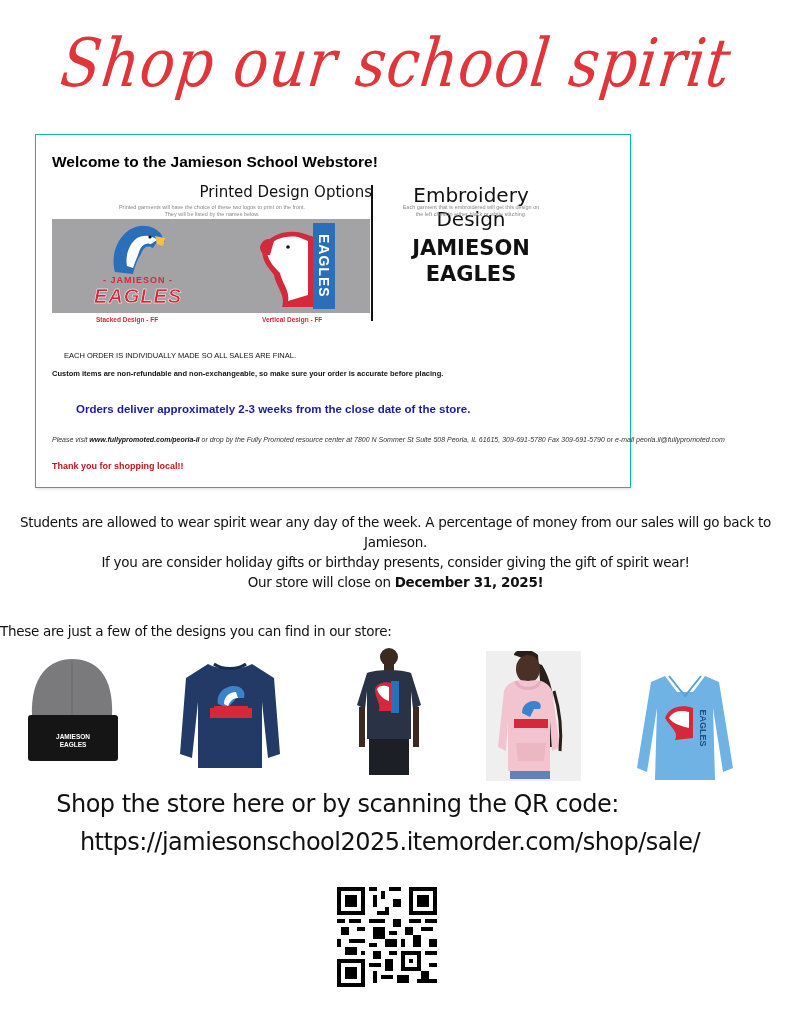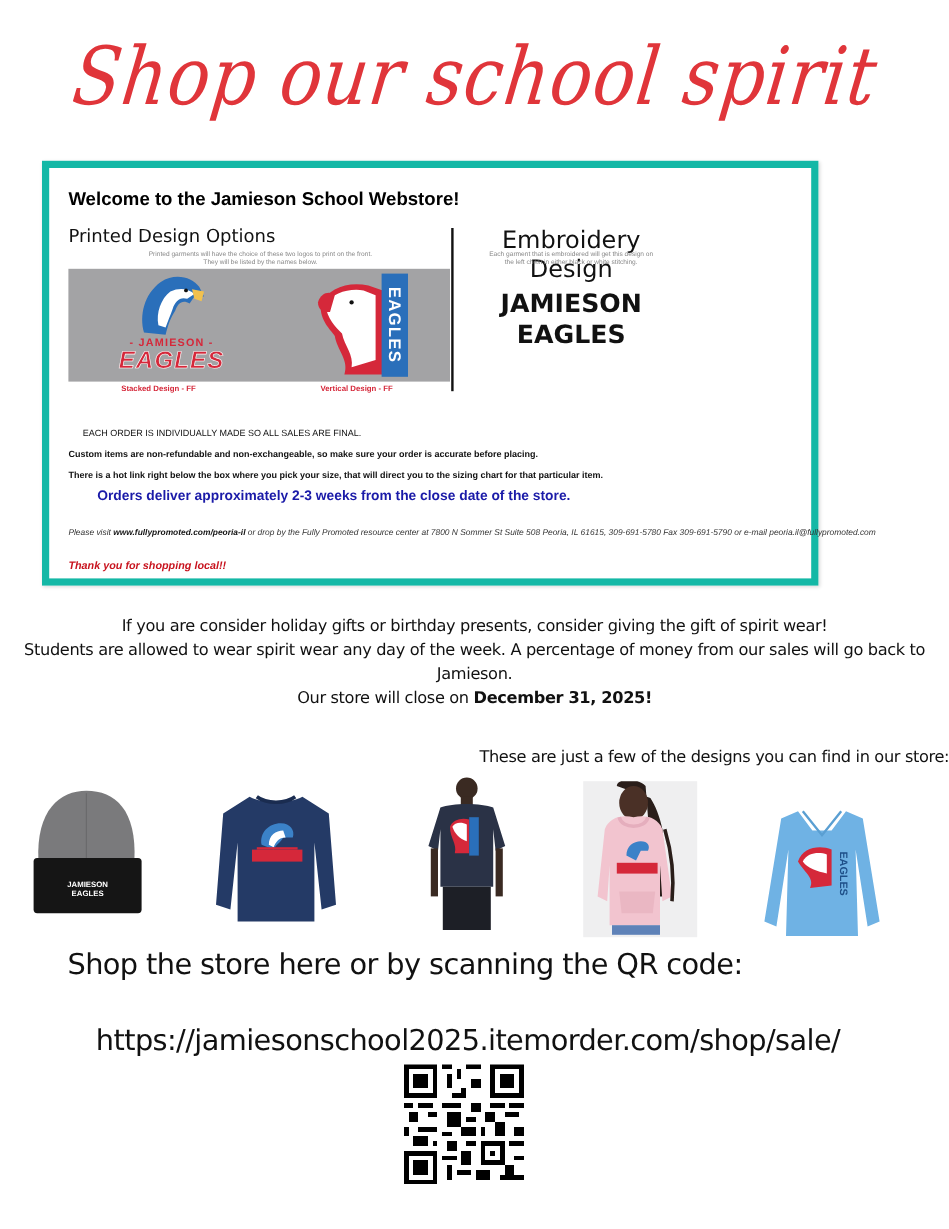--- a/index.html
+++ b/index.html
@@ -9,27 +9,27 @@
   .headline {
     position: absolute; left: 0; top: 14px; width: 791px; height: 110px;
     text-align: center;
     font-family: "DejaVu Serif", serif; font-style: italic;
     font-size: 58px; line-height: 100px; letter-spacing: 1px;
     color: #e0353a; font-weight: normal;
     transform: scaleY(1.15) skewX(-8deg);
   }
 
   .card {
-    position: absolute; left: 35px; top: 134px; width: 647px; height: 354px;
-    background: #fff; border: 6px solid #14b8a6;
+    position: absolute; left: 35px; top: 134px; width: 596px; height: 354px;
+    background: #fff; border: 1px solid #14b8a6;
     box-shadow: 1px 1px 3px rgba(0,0,0,0.15);
   }
   .card-title { position: absolute; left: 16px; top: 18px; font-size: 15.5px; font-weight: bold; color: #000; }
 
-  .printed-head { position: absolute; left: 16px; top: 48px; width: 320px; text-align: left; font-family: "DejaVu Sans", sans-serif; font-size: 15px; color: #111; }
+  .printed-head { position: absolute; left: 16px; top: 48px; width: 320px; text-align: right; font-family: "DejaVu Sans", sans-serif; font-size: 15px; color: #111; }
   .printed-sub { position: absolute; left: 16px; top: 69px; width: 320px; text-align: center; font-size: 5.5px; color: #888; line-height: 7px; }
 
   .logo-panel { position: absolute; left: 16px; top: 84px; width: 318px; height: 94px; background: #a3a3a5; }
   .vbar { position: absolute; left: 335px; top: 50px; width: 2px; height: 136px; background: #111; }
 
   .eagle-stacked { position: absolute; left: 55px; top: 3px; width: 60px; height: 56px; }
   .stacked-name { position: absolute; left: 38px; top: 56px; width: 96px; text-align: center; font-weight: bold; color: #d5283a; font-size: 9px; letter-spacing: 1px; }
   .stacked-eagles { position: absolute; left: 36px; top: 66px; width: 100px; text-align: center; font-weight: bold; font-style: italic; color: #d5283a; font-size: 20px; letter-spacing: 1px; -webkit-text-stroke: 0.5px #fff; }
   .eagle-vertical { position: absolute; left: 200px; top: 6px; width: 70px; height: 84px; }
   .vertical-word { position: absolute; left: 261px; top: 4px; width: 22px; height: 86px; background: #2a6fba; color: #fff; font-weight: bold; font-size: 14px; writing-mode: vertical-rl; text-align: center; line-height: 22px; letter-spacing: 1px; }
@@ -40,35 +40,35 @@
   .emb-head { position: absolute; left: 345px; top: 48px; width: 180px; text-align: center; font-family: "DejaVu Sans", sans-serif; font-size: 20px; color: #111; }
   .emb-sub { position: absolute; left: 345px; top: 69px; width: 180px; text-align: center; font-size: 5.5px; color: #888; line-height: 7px; }
   .emb-logo { position: absolute; left: 345px; top: 100px; width: 180px; text-align: center; font-family: "DejaVu Sans", sans-serif; font-weight: bold; font-size: 21px; line-height: 26px; color: #111; }
 
   .final { position: absolute; left: 28px; top: 216px; font-size: 7.5px; font-weight: normal; color: #111; }
   .nonref { position: absolute; left: 16px; top: 234px; font-size: 7.5px; font-weight: bold; color: #111; }
   .hotlink { position: absolute; left: 16px; top: 251px; font-size: 7.5px; font-weight: bold; color: #111; }
   .deliver { position: absolute; left: 16px; top: 268px; font-size: 11.5px; font-weight: bold; color: #1a1aa8; margin-left: 24px; }
   .visit { position: absolute; left: 16px; top: 300px; width: 680px; font-size: 7px; font-style: italic; color: #333; line-height: 9.5px; }
   .visit b { color: #111; }
-  .thanks { position: absolute; left: 16px; top: 326px; font-size: 9px; font-style: italic; font-weight: bold; color: #c8131e; }
+  .thanks { position: absolute; left: 16px; top: 326px; font-size: 9px; font-weight: bold; color: #c8131e; }
 
   .body-text { position: absolute; left: 0; top: 512px; width: 791px; text-align: center; font-family: "DejaVu Sans", sans-serif; font-size: 13.5px; line-height: 20px; color: #111; letter-spacing: -0.3px; }
   .body-text .close-date { font-weight: bold; }
-  .designs-intro { position: absolute; left: 0; top: 623px; width: 791px; text-align: right; font-family: "DejaVu Sans", sans-serif; font-size: 13.5px; color: #111; letter-spacing: -0.3px; }
+  .designs-intro { position: absolute; left: 0; top: 623px; width: 791px; text-align: left; font-family: "DejaVu Sans", sans-serif; font-size: 13.5px; color: #111; letter-spacing: -0.3px; }
 
   .product { position: absolute; }
   .beanie { left: 20px; top: 655px; width: 105px; height: 115px; }
   .crew { left: 178px; top: 658px; width: 104px; height: 115px; }
   .tee { left: 353px; top: 645px; width: 70px; height: 132px; }
   .hoodie { left: 486px; top: 651px; width: 95px; height: 130px; background: #efeff0; }
   .longsleeve { left: 635px; top: 668px; width: 100px; height: 115px; }
 
   .shop-line { position: absolute; left: 0; top: 790px; width: 675px; text-align: center; font-family: "DejaVu Sans", sans-serif; font-size: 24px; color: #111; letter-spacing: -0.5px; }
-  .shop-url { position: absolute; left: 40px; top: 828px; width: 700px; text-align: center; font-family: "DejaVu Sans", sans-serif; font-size: 24px; color: #111; letter-spacing: -0.5px; margin-top: 25px; }
+  .shop-url { position: absolute; left: 40px; top: 828px; width: 700px; text-align: center; font-family: "DejaVu Sans", sans-serif; font-size: 24px; color: #111; letter-spacing: -0.5px; }
 
   .qr { position: absolute; left: 336px; top: 887px; width: 101px; height: 100px; }
 </style>
 </head>
 <body>
 
 <h1 class="headline">Shop our school spirit wear store!</h1>
 
 <div class="card">
   <div class="card-title">Welcome to the Jamieson School Webstore!</div>
@@ -108,32 +108,31 @@
     <div>Each garment that is embroidered will get this design on</div>
     <div>the left chest in either black or white stitching.</div>
   </div>
   <div class="emb-logo">
     <div>JAMIESON</div>
     <div>EAGLES</div>
   </div>
 
   <div class="final">EACH ORDER IS INDIVIDUALLY MADE SO ALL SALES ARE FINAL.</div>
   <div class="nonref">Custom items are non-refundable and non-exchangeable, so make sure your order is accurate before placing.</div>
-  <div class="hotlink">There is a hot link right below the box where you pick your size, that will direct you to the sizing chart for that particular item.</div>
   <div class="deliver">Orders deliver approximately 2-3 weeks from the close date of the store.</div>
 
   <div class="visit">
     <span>Please visit </span><b>www.fullypromoted.com/peoria-il</b><span> or drop by the Fully Promoted resource center at 7800 N Sommer St Suite 508 Peoria, IL 61615, 309-691-5780 Fax 309-691-5790 or e-mail peoria.il@fullypromoted.com</span>
   </div>
   <div class="thanks">Thank you for shopping local!!</div>
 </div>
 
 <div class="body-text">
+  <div style="padding:0 2px;">Students are allowed to wear spirit wear any day of the week. A percentage of money from our sales will go back to Jamieson.</div>
   <div>If you are consider holiday gifts or birthday presents, consider giving the gift of spirit wear!</div>
-  <div style="padding:0 2px;">Students are allowed to wear spirit wear any day of the week. A percentage of money from our sales will go back to Jamieson.</div>
   <div><span>Our store will close on </span><span class="close-date">December 31, 2025!</span></div>
 </div>
 <div class="designs-intro">These are just a few of the designs you can find in our store:</div>
 
 <svg class="product beanie" viewBox="0 0 105 115">
   <path d="M12 62 C10 20 30 4 52 4 C76 4 94 20 92 62 Z" fill="#7a7a7c"></path>
   <line x1="52" y1="6" x2="52" y2="60" stroke="#6a6a6c" stroke-width="1"></line>
   <rect x="8" y="60" width="90" height="46" rx="3" fill="#151515"></rect>
   <text x="53" y="84" text-anchor="middle" font-family="Liberation Sans, sans-serif" font-size="6.5" font-weight="bold" fill="#fff">JAMIESON</text>
   <text x="53" y="92" text-anchor="middle" font-family="Liberation Sans, sans-serif" font-size="6.5" font-weight="bold" fill="#fff">EAGLES</text>

